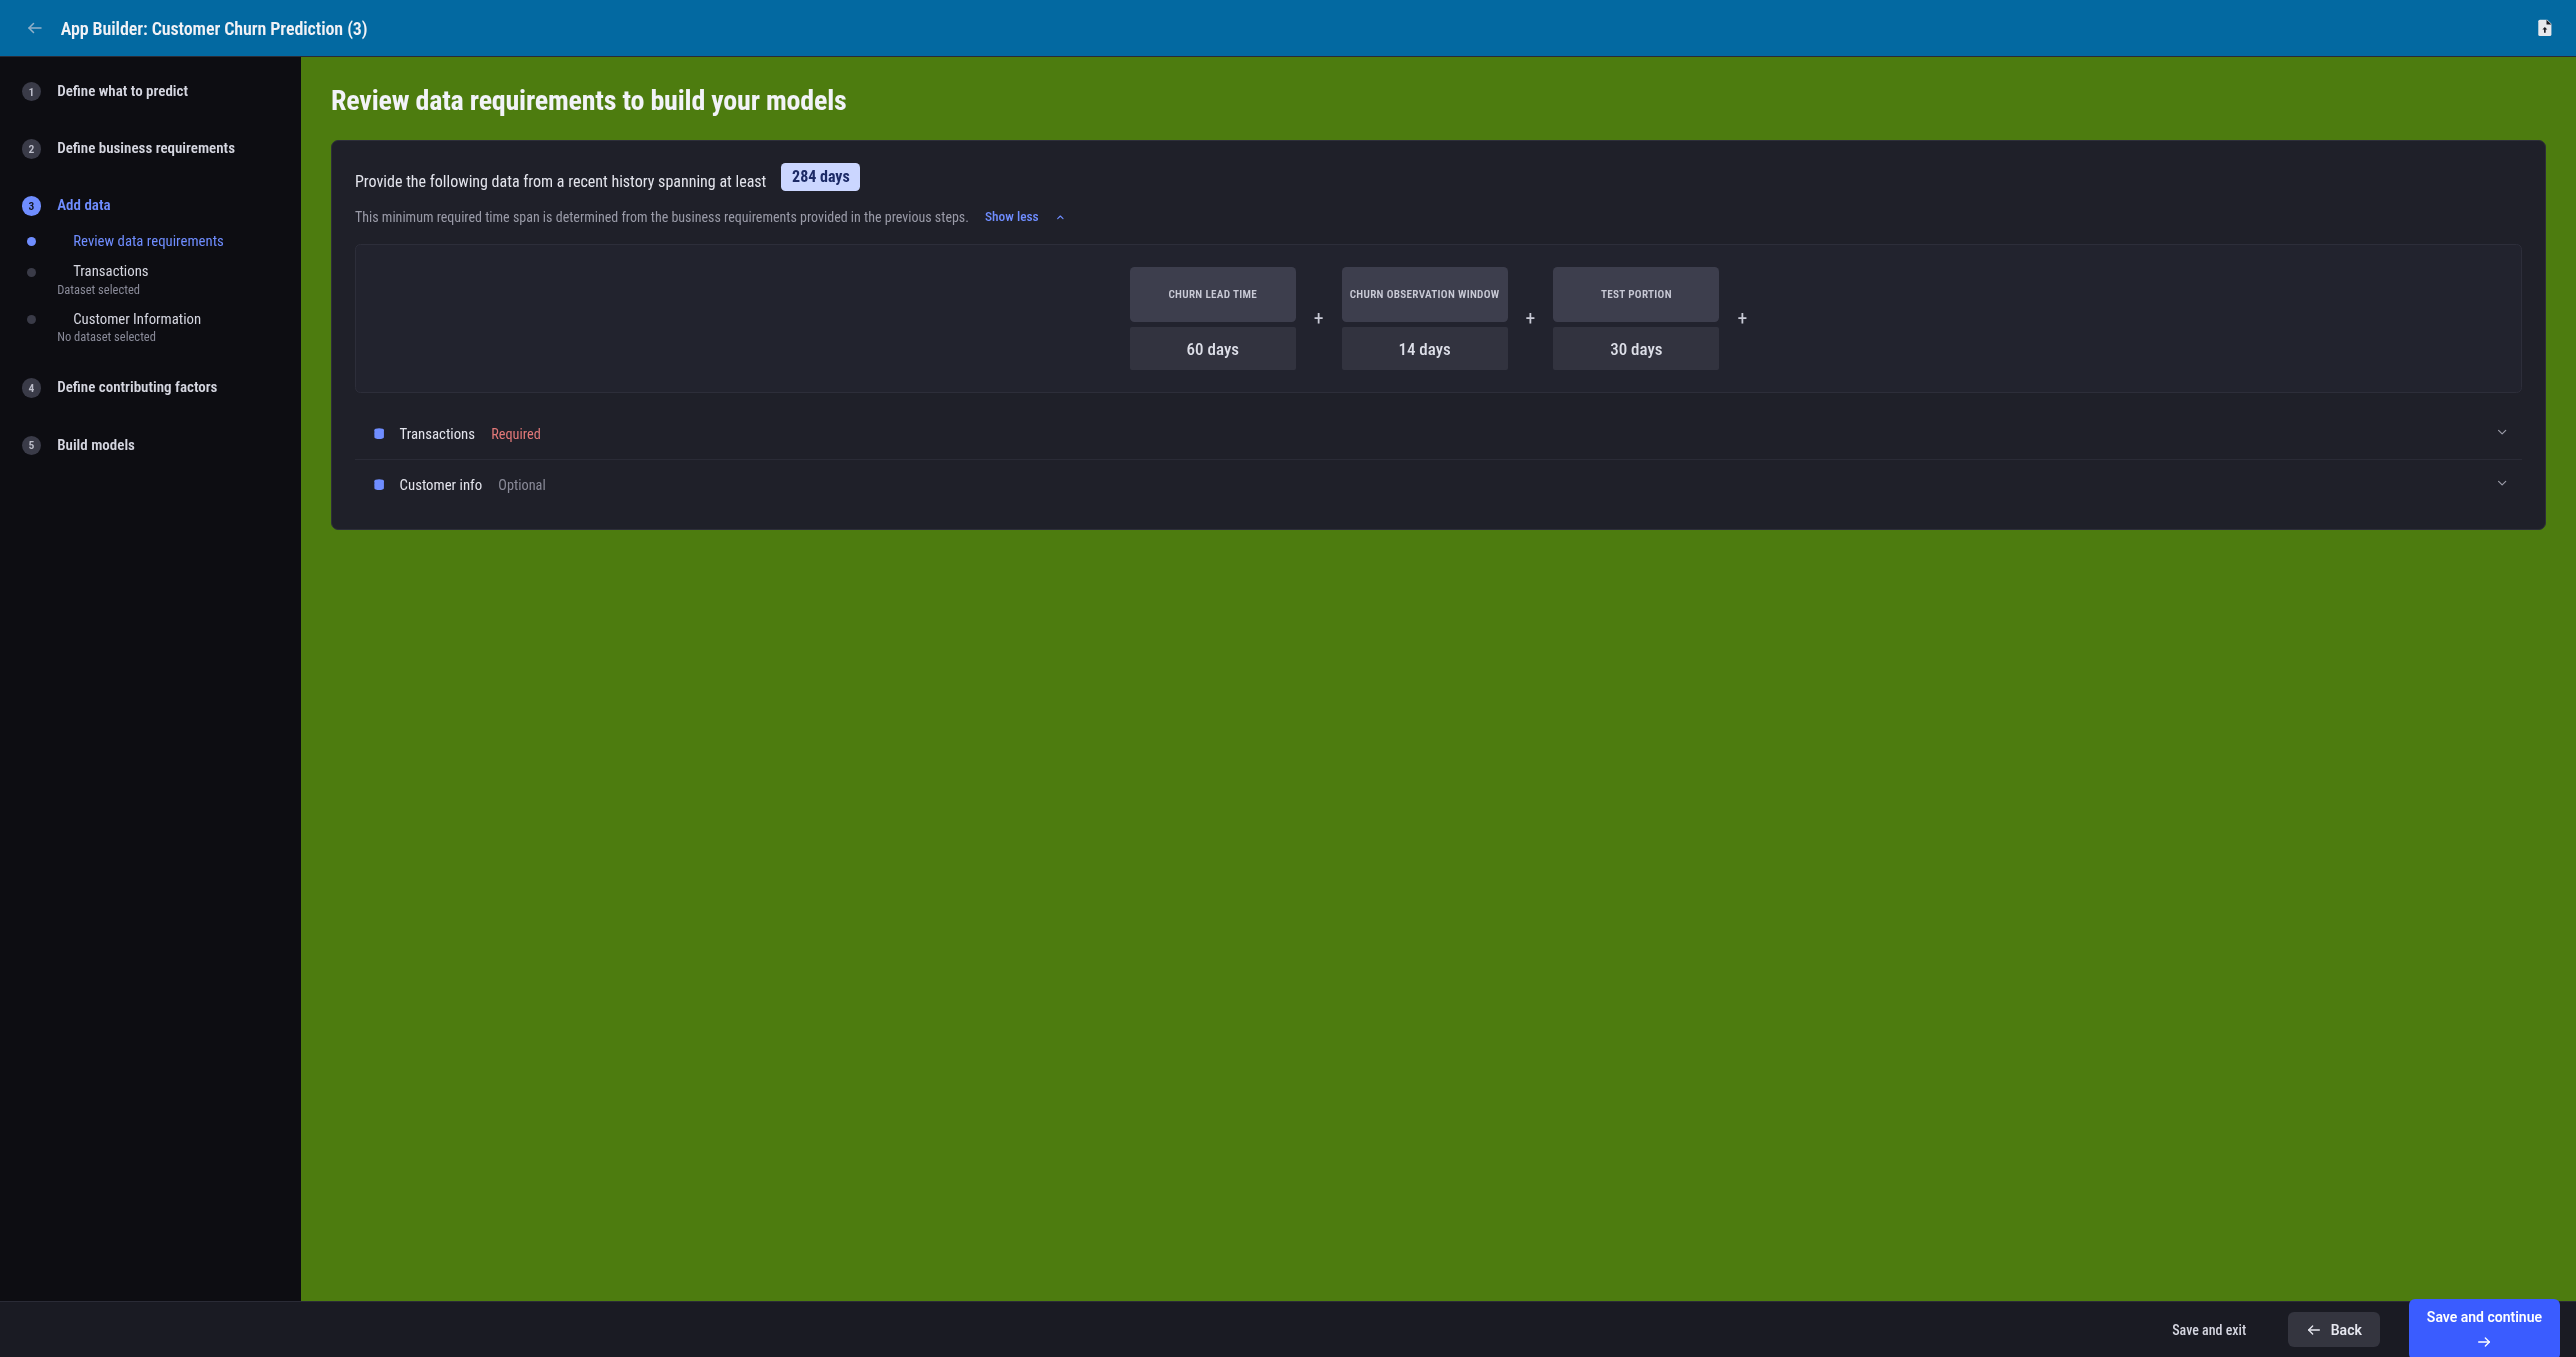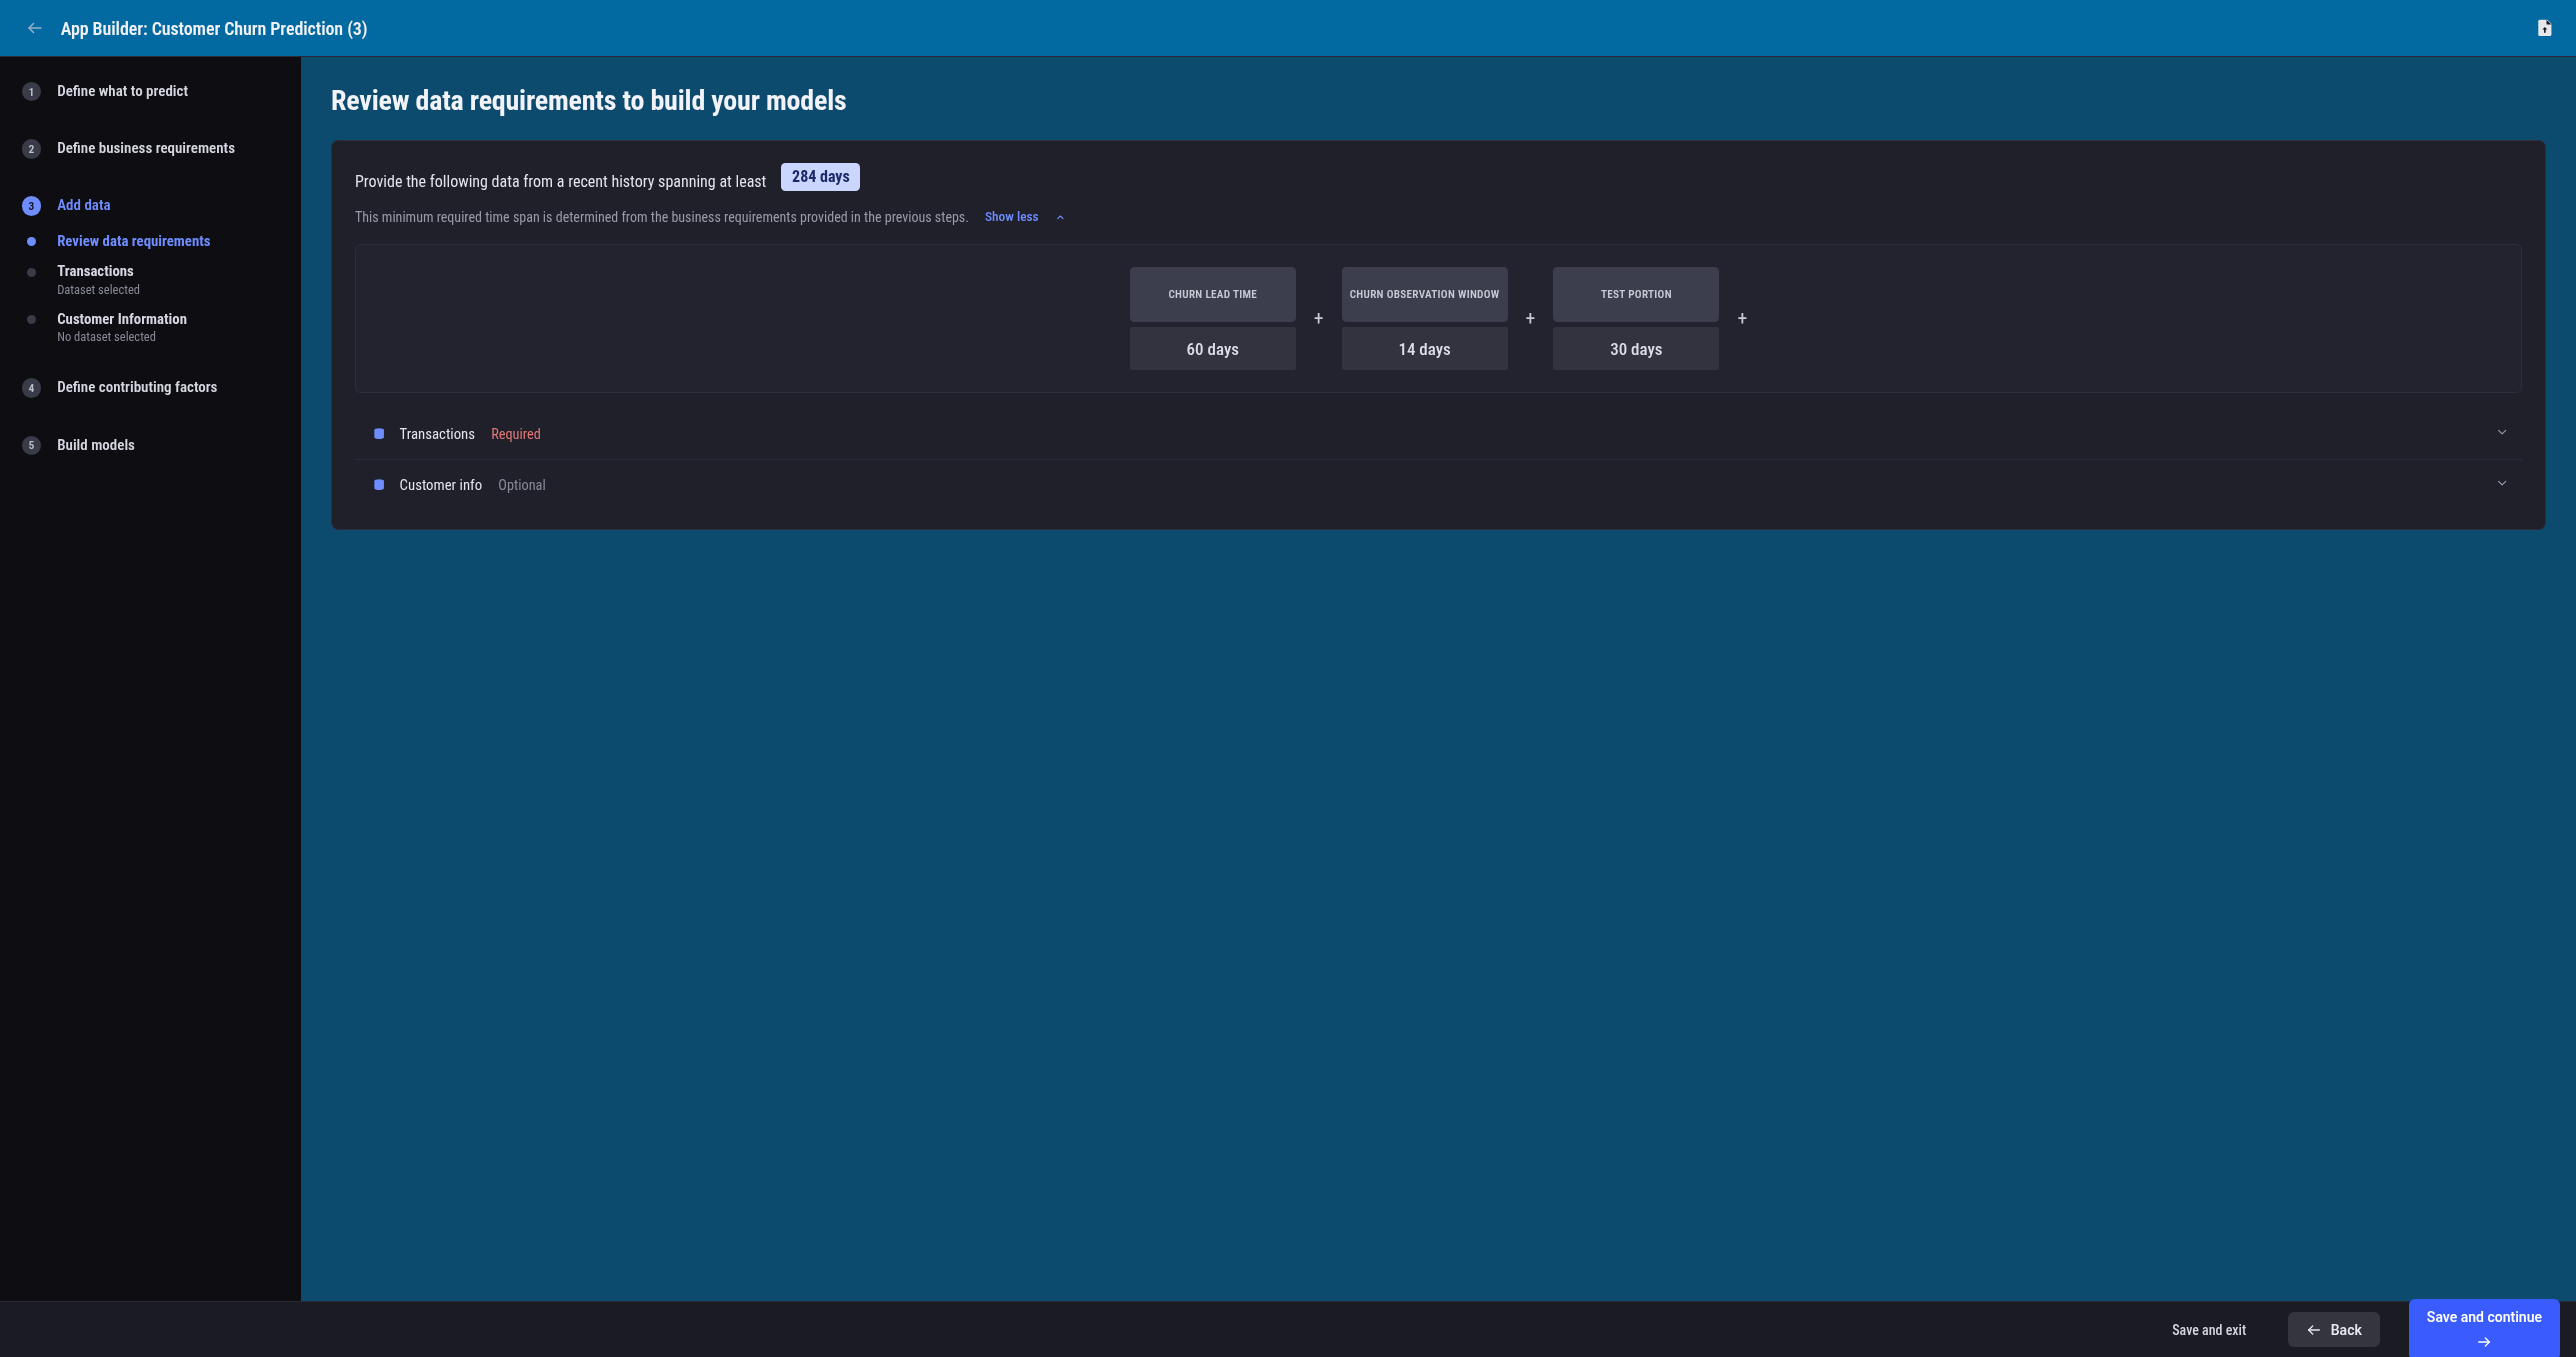--- a/index.html
+++ b/index.html
@@ -57,28 +57,28 @@
 .step-content { flex: 1; }
 
 .sep { height: 19.7px; }
 
 .substeps { margin-top: 5.4px; }
 .substep { display: flex; align-items: flex-start; gap: 16px; margin-bottom: 12.5px; cursor:pointer; }
 .sub-marker { width: 19.7px; display:flex; justify-content:center; padding-top:5.4px; flex-shrink:0; }
 .dot-outline { width: 9px; height: 9px; border-radius: 50%; background: #3a3b48; }
 .dot-filled { width: 9px; height: 9px; border-radius: 50%; background: #6f8dff; }
 .sub-body { flex:1; }
-.sub-title { font-size: 14.8px; font-weight: 700; color: #d5d6e0; }
+.sub-title { font-size: 14.8px; font-weight: 400; color: #d5d6e0; margin-left: 16px; }
 .substep.active .sub-title { color: #6f8dff; }
 .sub-subtitle { font-size: 12.5px; color: #898a98; margin-top: 1.8px; }
 
 
 .main {
   flex: 1;
-  background: #0c4a6e;
+  background: #4d7c0f;
   padding: 27px 30px 0 30px;
   overflow-y: auto;
 }
 .main-title { font-size: 28px; font-weight: 700; color: #f2f3f8; letter-spacing: -0.2px; margin-bottom: 23px; }
 
 .card {
   background: #1f2029;
   border: 0.9px solid #2d2e3a;
   border-radius: 7.2px;
   padding: 21.5px 23px 19.7px 23px;

